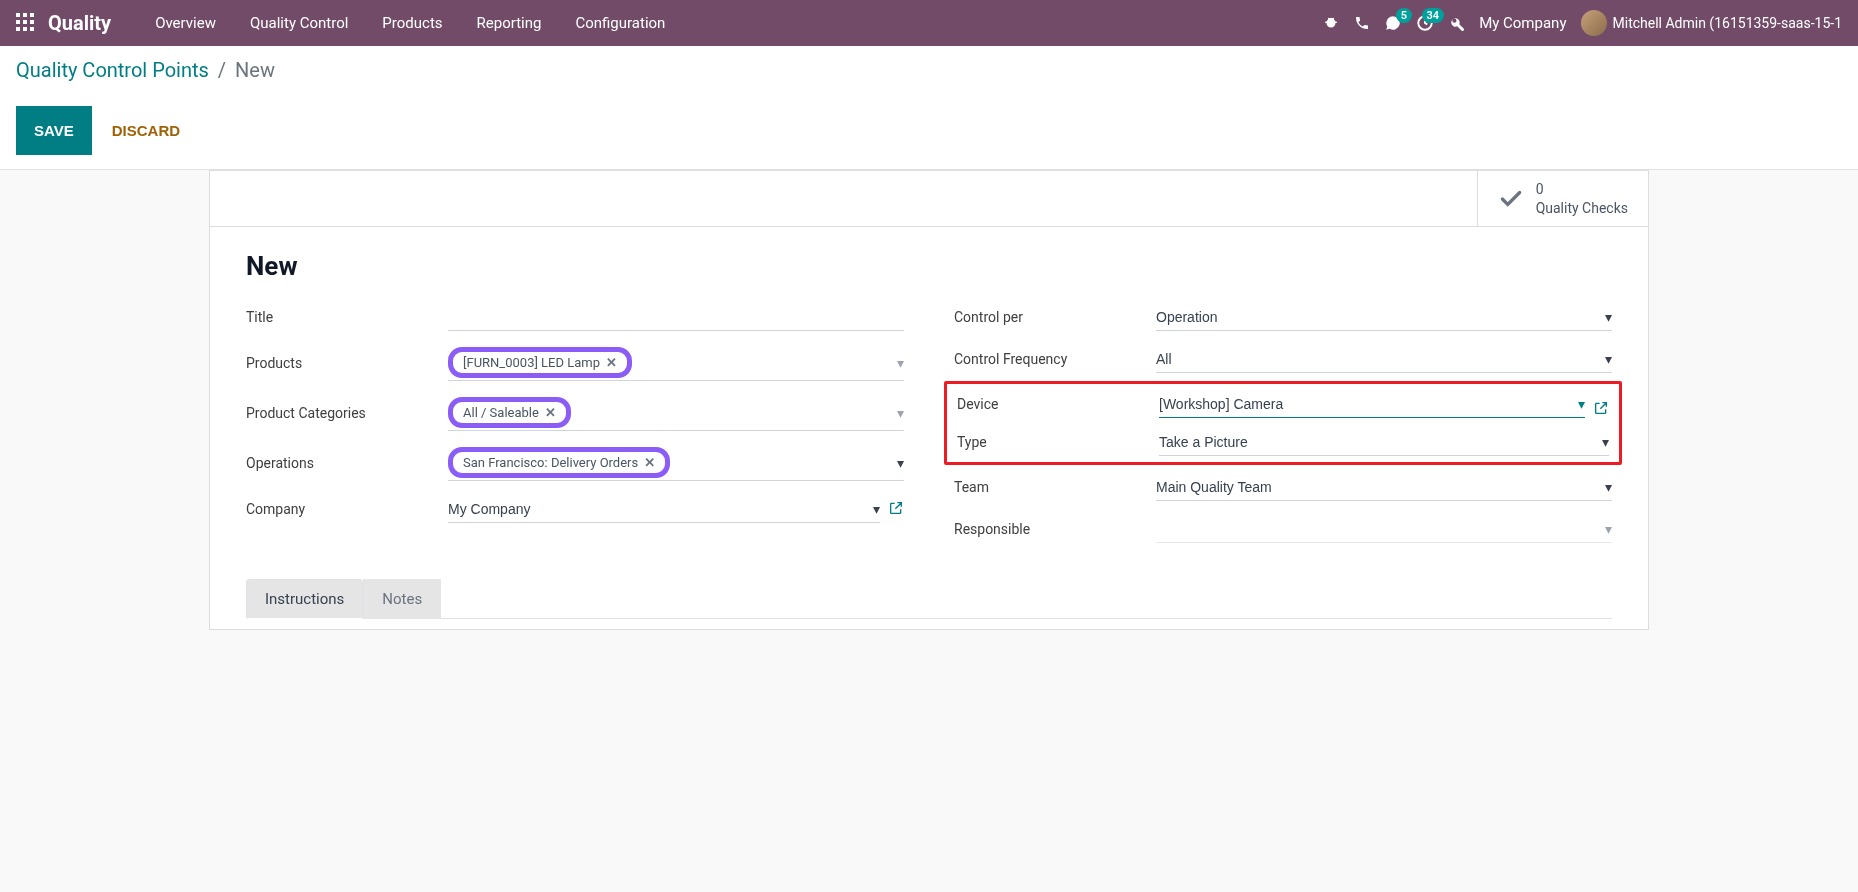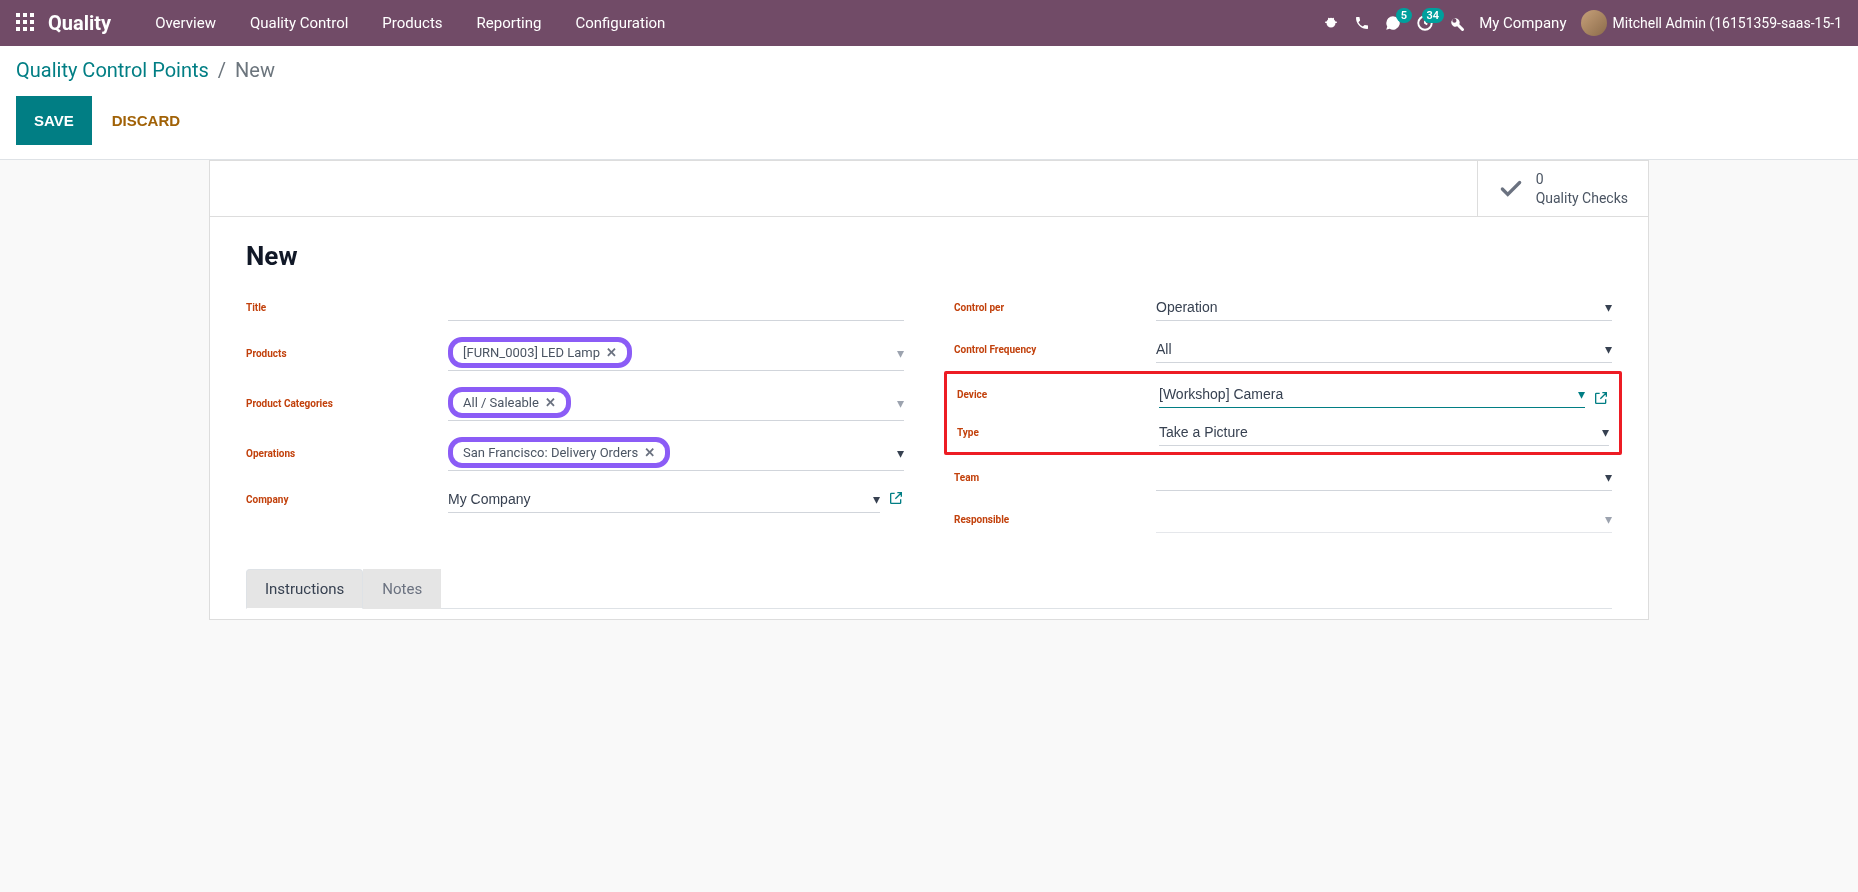--- a/index.html
+++ b/index.html
@@ -12,42 +12,42 @@
 .nav-menu { display: flex; gap: 6px; flex: 1; }
 .nav-menu a { color: #fff; text-decoration: none; padding: 8px 14px; font-size: 15px; border-radius: 4px; cursor: pointer; }
 .nav-right { display: flex; align-items: center; gap: 14px; }
 .nav-icon { position: relative; cursor: pointer; color: #fff; display: flex; align-items: center; }
 .badge { position: absolute; top: -6px; right: -10px; background: #00a09d; color: #fff; border-radius: 10px; font-size: 11px; font-weight: 600; padding: 1px 5px; min-width: 16px; text-align: center; }
 .avatar { width: 26px; height: 26px; border-radius: 50%; background: linear-gradient(135deg,#c7a17a,#8b6b4a); display: inline-block; margin-right: 6px; }
 .user-block { display: flex; align-items: center; font-size: 14px; }
 
 
 .control-panel { background: #fff; border-bottom: 1px solid #dee2e6; padding: 12px 16px 14px; }
-.breadcrumb { font-size: 20px; margin-bottom: 14px; }
+.breadcrumb { font-size: 20px; margin-bottom: 24px; }
 .breadcrumb a { color: #017e84; text-decoration: none; }
 .breadcrumb .sep { color: #6c757d; margin: 0 4px; }
 .breadcrumb .current { color: #6c757d; }
 .cp-buttons { display: flex; align-items: center; gap: 6px; }
 .btn-save { background: #017e84; color: #fff; border: none; padding: 16px 18px; font-size: 15px; font-weight: 600; cursor: pointer; }
 .btn-discard { background: none; border: none; color: #a16207; font-size: 15px; font-weight: 600; padding: 8px 14px; cursor: pointer; }
 
 
 .o-content { padding: 0 0 40px; display: flex; justify-content: center; }
 .form-sheet-wrap { background: #fff; border: 1px solid #ddd; width: 1440px; max-width: 96%; margin-top: 0; }
 .button-box { display: flex; justify-content: flex-end; border-bottom: 1px solid #ddd; height: 56px; }
 .stat-button { display: flex; align-items: center; gap: 12px; padding: 6px 20px; border-left: 1px solid #ddd; cursor: pointer; color: #6b7280; }
 .stat-button svg { stroke: #6b7280; }
 .stat-text { display: flex; flex-direction: column; font-size: 14px; line-height: 1.3; color: #4b5563;}
 .sheet { padding: 24px 36px 10px; }
 .record-title { font-size: 26px; font-weight: 700; color: #111827; margin-bottom: 22px; }
 
 .form-cols { display: flex; gap: 50px; }
 .col { flex: 1; display: flex; flex-direction: column; gap: 14px; }
 .row { display: flex; align-items: center; gap: 12px; }
-.label { width: 190px; font-weight: 700; color: #c2410c; font-size: 10px; flex-shrink: 0; }
+.label { width: 190px; font-weight: 400; color: #404040; font-size: 14px; flex-shrink: 0; }
 .field { flex: 1; border-bottom: 1px solid #d1d5db; min-height: 28px; display: flex; align-items: center; position: relative; padding: 2px 0; }
 .field.dirty { border-bottom-color: #017e84; }
 .field.no-border { border-bottom: 1px solid #e5e7eb; }
 .field input { border: none; outline: none; width: 100%; font-size: 14px; color: #374151; background: transparent; }
 .tag { display: inline-flex; align-items: center; border: 5px solid #8b5cf6; border-radius: 14px; padding: 3px 10px; font-size: 13px; color: #4b5563; gap: 6px; }
 .tag .x { font-weight: 700; cursor: pointer; color: #6b7280; }
 .caret { margin-left: auto; padding-left: 6px; color: #374151; }
 .ext-link { margin-left: 8px; color: #017e84; cursor: pointer; flex-shrink: 0; }
 .highlight-box { border: 3px solid #ed1c24; padding: 6px 10px; border-radius: 2px; margin: -6px -10px; }
 .highlight-box .row { margin-bottom: 10px; }
@@ -247,20 +247,21 @@
               <div class="field">
                 <input value="Take a Picture" style="">
                 <span class="caret">▾</span>
               </div>
             </div>
           </div>
 
           <div class="row">
             <div class="label">Team</div>
             <div class="field">
+              <input value="Main Quality Team" style="">
               <span class="caret">▾</span>
             </div>
           </div>
           <div class="row">
             <div class="label">Responsible</div>
             <div class="field no-border">
               <input value="" style="">
               <span class="caret placeholder-grey">▾</span>
             </div>
           </div>

